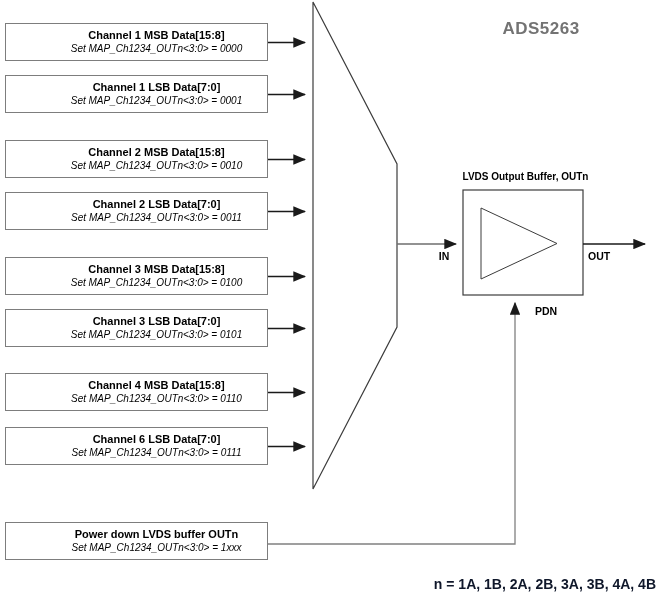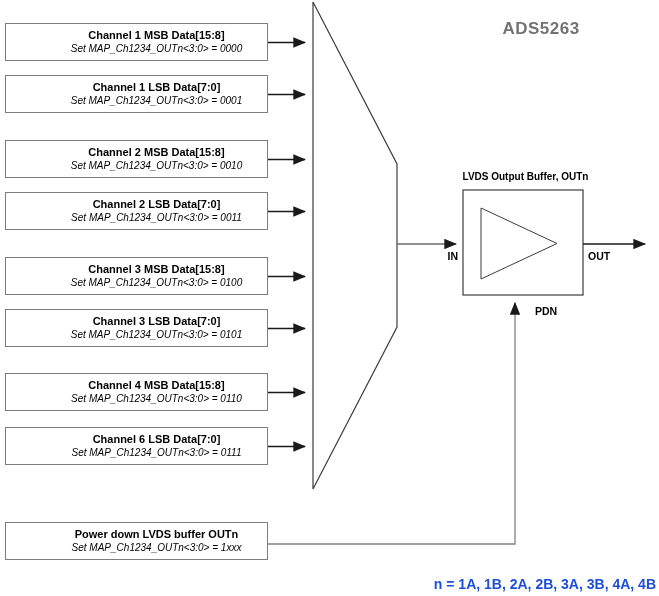--- a/index.html
+++ b/index.html
@@ -67,30 +67,30 @@
     font-size: 10px;
     font-weight: bold;
     color: #000000;
   }
   .port-label {
     position: absolute;
     font-size: 10.5px;
     font-weight: bold;
     color: #000000;
   }
-  .port-in  { left: 430px; top: 250px; width: 28px; text-align: right; }
+  .port-in  { left: 430px; top: 250px; width: 28px; text-align: center; }
   .port-out { left: 588px; top: 250px; }
   .port-pdn { left: 523px; top: 305px; padding-left: 12px; }
   .footnote {
     position: absolute;
     right: 3px;
     top: 576px;
     font-size: 14px;
     font-weight: bold;
-    color: #1d4ed8;
+    color: #0f172a;
     white-space: nowrap;
   }
 </style>
 </head>
 <body>
 
 <div class="canvas">
 
   <svg class="wires" viewBox="0 0 659 596">
     <defs>

